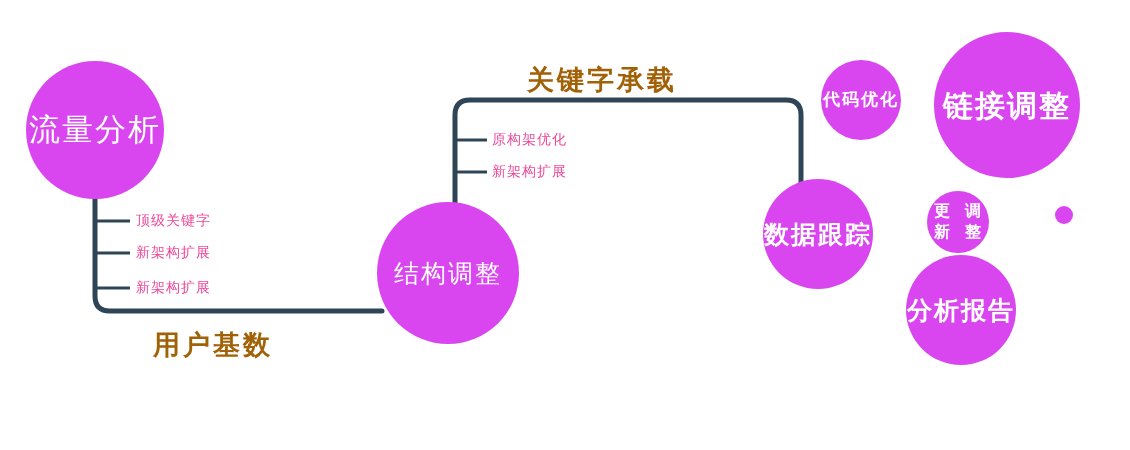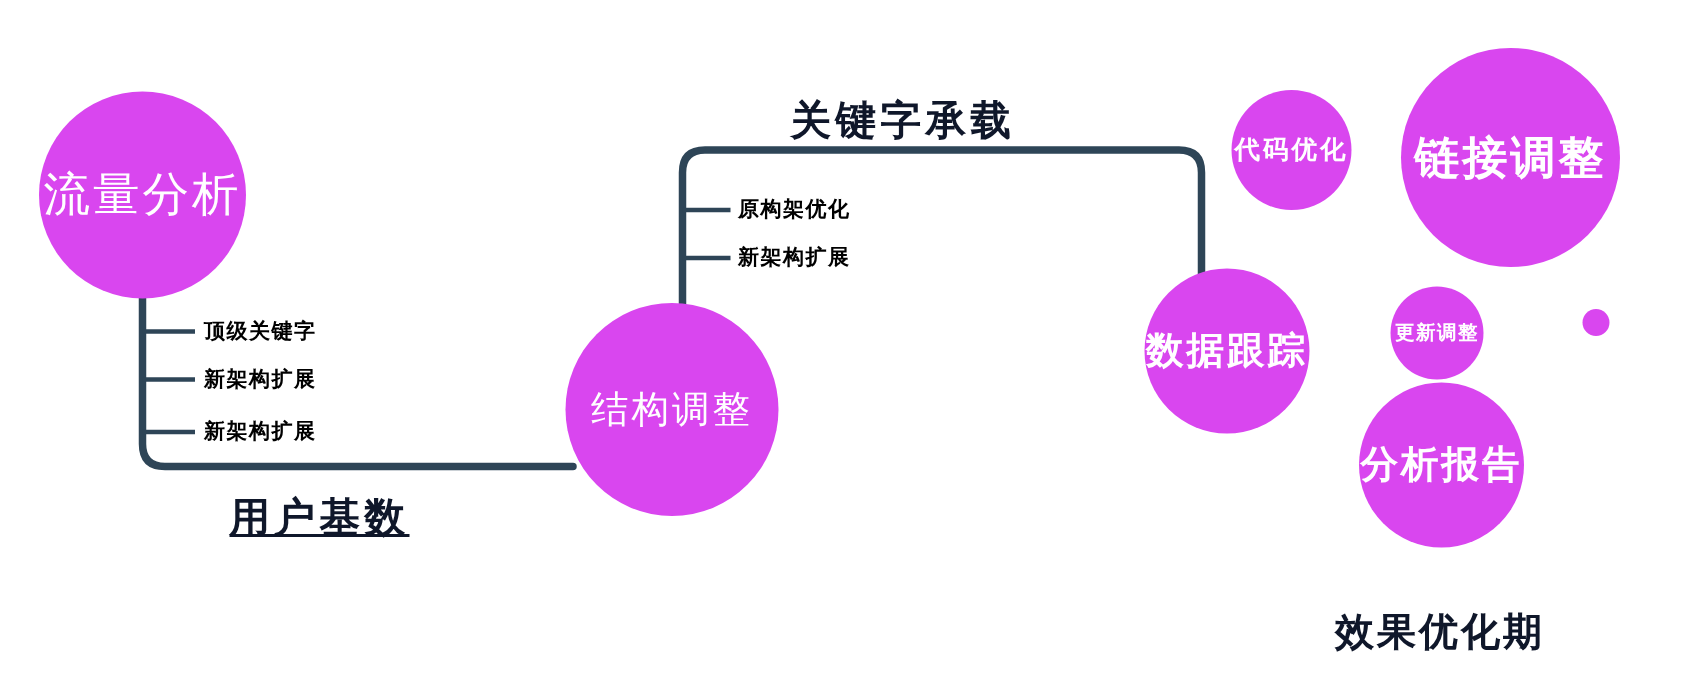--- a/index.html
+++ b/index.html
@@ -34,38 +34,38 @@
     text-align: center;
     font-weight: 500;
     letter-spacing: 2px;
     line-height: 1.3;
   }
   .circle.traffic    { left: 26px;  top: 61px;  width: 138px; height: 138px; font-size: 31px; }
   .circle.structure  { left: 377px; top: 202px; width: 142px; height: 142px; font-size: 25px; }
   .circle.tracking   { left: 763px; top: 179px; width: 110px; height: 110px; font-size: 25px; font-weight: 600; }
   .circle.code       { left: 821px; top: 60px;  width: 80px;  height: 80px;  font-size: 17px; font-weight: 600; }
   .circle.link       { left: 934px; top: 32px;  width: 146px; height: 146px; font-size: 30px; font-weight: 600; }
-  .circle.update     { left: 927px; top: 191px; width: 62px;  height: 62px;  font-size: 13px; font-weight: 700; letter-spacing: 1px; }
+  .circle.update     { left: 927px; top: 191px; width: 62px;  height: 62px;  font-size: 16px; font-weight: 700; letter-spacing: 1px; }
   .circle.report     { left: 906px; top: 255px; width: 110px; height: 110px; font-size: 25px; font-weight: 600; }
   .circle.dot        { left: 1055px; top: 206px; width: 18px; height: 18px; }
   .edge-label {
     position: absolute;
-    color: #0f172a;
+    color: #a16207;
     font-weight: 600;
     letter-spacing: 3px;
     white-space: nowrap;
   }
   .edge-label.keyword { left: 527px; top: 62px;  font-size: 27px; }
-  .edge-label.userbase{ left: 153px; top: 327px; font-size: 27px; text-decoration: underline; }
+  .edge-label.userbase{ left: 153px; top: 327px; font-size: 27px; }
   .edge-label.effect  { left: 890px; top: 404px; font-size: 26px; letter-spacing: 2px; }
   .branch-label {
     position: absolute;
-    color: #000000;
+    color: #ec4899;
     font-size: 14px;
-    font-weight: 700;
+    font-weight: 400;
     letter-spacing: 1px;
     white-space: nowrap;
   }
   .branch-label.t1 { left: 136px; top: 212px; }
   .branch-label.t2 { left: 136px; top: 244px; }
   .branch-label.t3 { left: 136px; top: 279px; }
   .branch-label.s1 { left: 492px; top: 131px; }
   .branch-label.s2 { left: 492px; top: 163px; text-align: center; }
 </style>
 </head>
@@ -117,21 +117,20 @@
 
   <div class="circle dot"></div>
 
   <div class="circle report">
     <span>分析</span>
     <span>报告</span>
   </div>
 
   <div class="edge-label keyword">关键字承载</div>
   <div class="edge-label userbase">用户基数</div>
-  <div class="edge-label effect">效果优化期</div>
 
   <div class="branch-label t1">顶级关键字</div>
   <div class="branch-label t2">新架构扩展</div>
   <div class="branch-label t3">新架构扩展</div>
 
   <div class="branch-label s1">原构架优化</div>
   <div class="branch-label s2">新架构扩展</div>
 
 </div>
 

